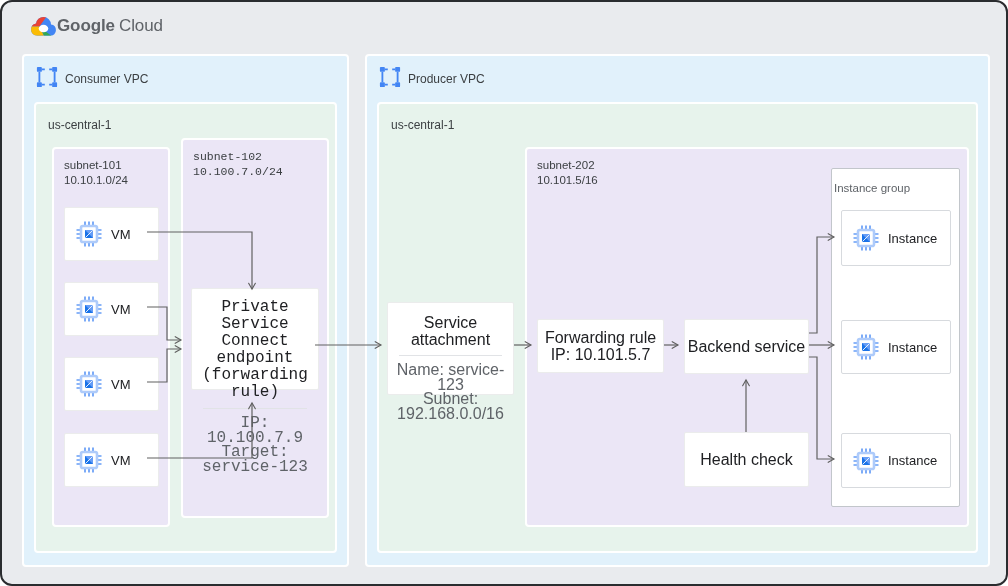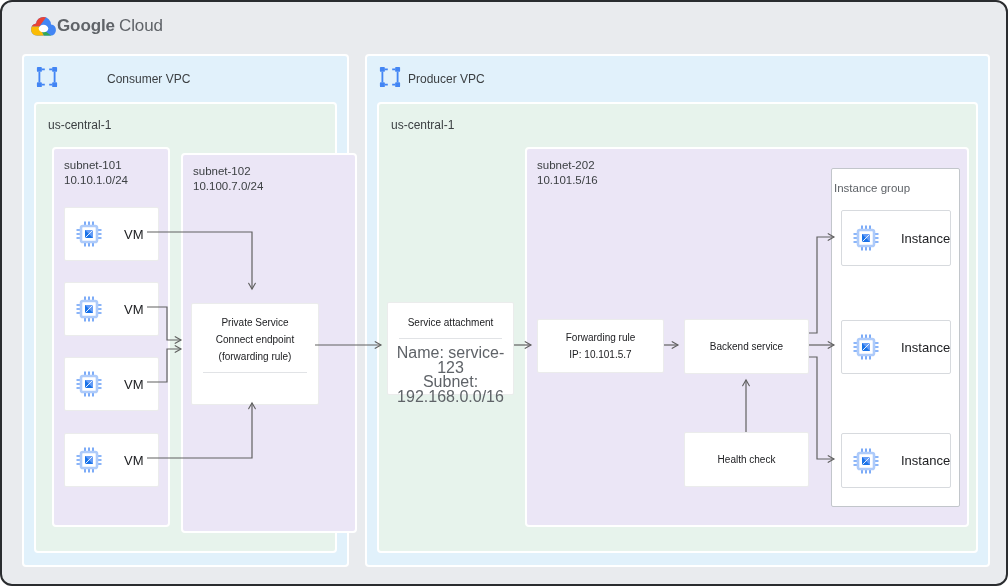--- a/index.html
+++ b/index.html
@@ -22,23 +22,23 @@
   .brand .w2{font-weight:400;margin-left:4px;}
   
   .vpc{background:var(--vpc-bg,#e1f1fb);border:2px solid #fff;border-radius:4px;}
   .region{background:var(--region-bg,#e7f3ec);border:2px solid #fff;border-radius:4px;}
   .subnet{background:var(--subnet-bg,#ebe6f6);border:2px solid #fff;border-radius:4px;}
   .vpc-label,.region-label{font-size:12px;color:#3c4043;}
   .subnet-label{font-size:11.5px;line-height:15px;color:#3c4043;white-space:pre-line;}
   
   .card{background:var(--card-bg,#fff);border:1px solid rgba(60,64,67,.10);border-radius:2px;}
   .node-card{display:flex;align-items:center;gap:9px;padding-left:11px;}
-  .node-label{font-size:13px;color:#202124;margin-left:13px;}
+  .node-label{font-size:13px;color:#202124;}
   .center-card{display:flex;flex-direction:column;align-items:center;justify-content:center;text-align:center;}
-  .card-title{font-size:10px;line-height:17px;color:#202124;white-space:pre-line;}
+  .card-title{font-size:16px;line-height:17px;color:#202124;white-space:pre-line;}
   .card-details{font-size:16px;line-height:14.5px;color:var(--text-secondary,#5f6368);white-space:pre-line;}
   .divider{height:1px;background:#e1e3e6;width:82%;margin:7px auto 7px auto;}
   
   .igroup{background:#fff;border:1px solid #c2c6cb;border-radius:2px;}
   .igroup-label{position:absolute;left:2px;top:13px;font-size:11.5px;color:var(--text-secondary,#5f6368);}
   .instance{border:1px solid #d7dade;}
   
   #wires{position:absolute;left:0;top:0;z-index:10;pointer-events:none;}
   #wires path{fill:none;stroke:var(--arrow,#616161);stroke-width:1.2;}
   .icon{flex:0 0 auto;display:block;}
@@ -98,21 +98,21 @@
     <svg class="icon" width="27" height="22">
         <use href="#icon-gcloud"></use>
       </svg>
     <span class="word"><span class="w1">Google</span><span class="w2">Cloud</span></span>
   </div>
 
   <div class="abs vpc" style="left:20px;top:52px;width:327px;height:513px;">
     <svg class="abs icon" style="left:12px;top:10px;" width="22" height="22">
         <use href="#icon-vpc"></use>
       </svg>
-    <div class="abs vpc-label" style="left:41px;top:16px;margin-left:42px;">Consumer VPC</div>
+    <div class="abs vpc-label" style="left:41px;top:16px;">Consumer VPC</div>
 
     <div class="abs region" style="left:10px;top:46px;width:303px;height:451px;">
       <div class="abs region-label" style="left:12px;top:14px;">us-central-1</div>
 
       <div class="abs subnet" style="left:16px;top:43px;width:118px;height:380px;">
         <div class="abs subnet-label" style="left:10px;top:9px;">subnet-101
 10.10.1.0/24</div>
 
         <div class="abs card node-card" style="left:10px;top:58px;width:95px;height:54px;">
           <svg class="icon" width="26" height="26">
@@ -133,29 +133,31 @@
           <span class="node-label">VM</span>
         </div>
         <div class="abs card node-card" style="left:10px;top:284px;width:95px;height:54px;">
           <svg class="icon" width="26" height="26">
               <use href="#icon-chip"></use>
             </svg>
           <span class="node-label">VM</span>
         </div>
       </div>
 
-      <div class="abs subnet" style="left:145px;top:49px;width:176px;height:380px;">
+      <div class="abs subnet" style="left:145px;top:34px;width:148px;height:380px;font-family:Liberation Mono, monospace;">
         <div class="abs subnet-label" style="left:10px;top:9px;">subnet-102
 10.100.7.0/24</div>
 
         <div class="abs card" style="left:8px;top:148px;width:128px;height:102px;padding-top:10px;">
           <div class="card-title" style="text-align:center;">Private Service
 Connect endpoint
 (forwarding rule)</div>
           <div class="divider"></div>
+          <div class="card-details" style="text-align:center;">IP: 10.100.7.9
+Target: service-123</div>
         </div>
       </div>
     </div>
   </div>
 
   <div class="abs vpc" style="left:363px;top:52px;width:625px;height:513px;">
     <svg class="abs icon" style="left:12px;top:10px;" width="22" height="22">
         <use href="#icon-vpc"></use>
       </svg>
     <div class="abs vpc-label" style="left:41px;top:16px;">Producer VPC</div>

